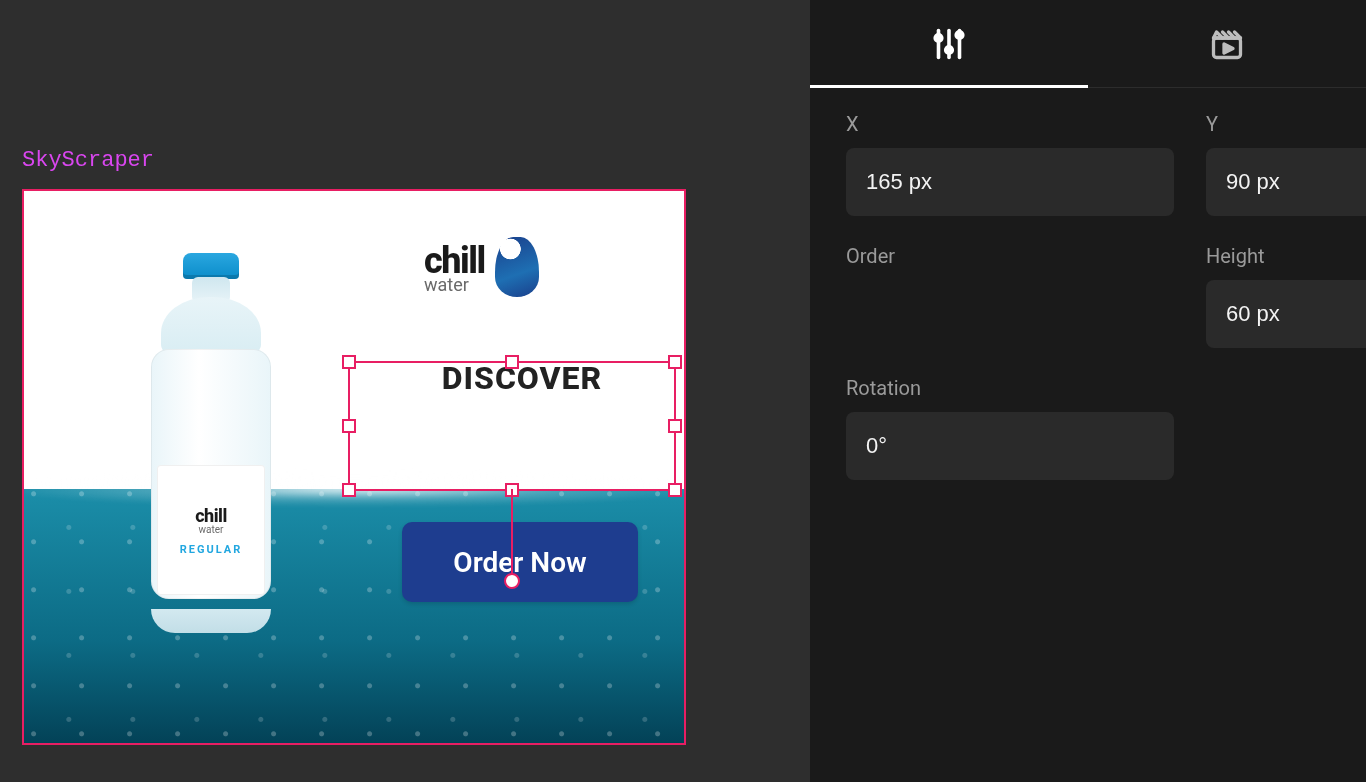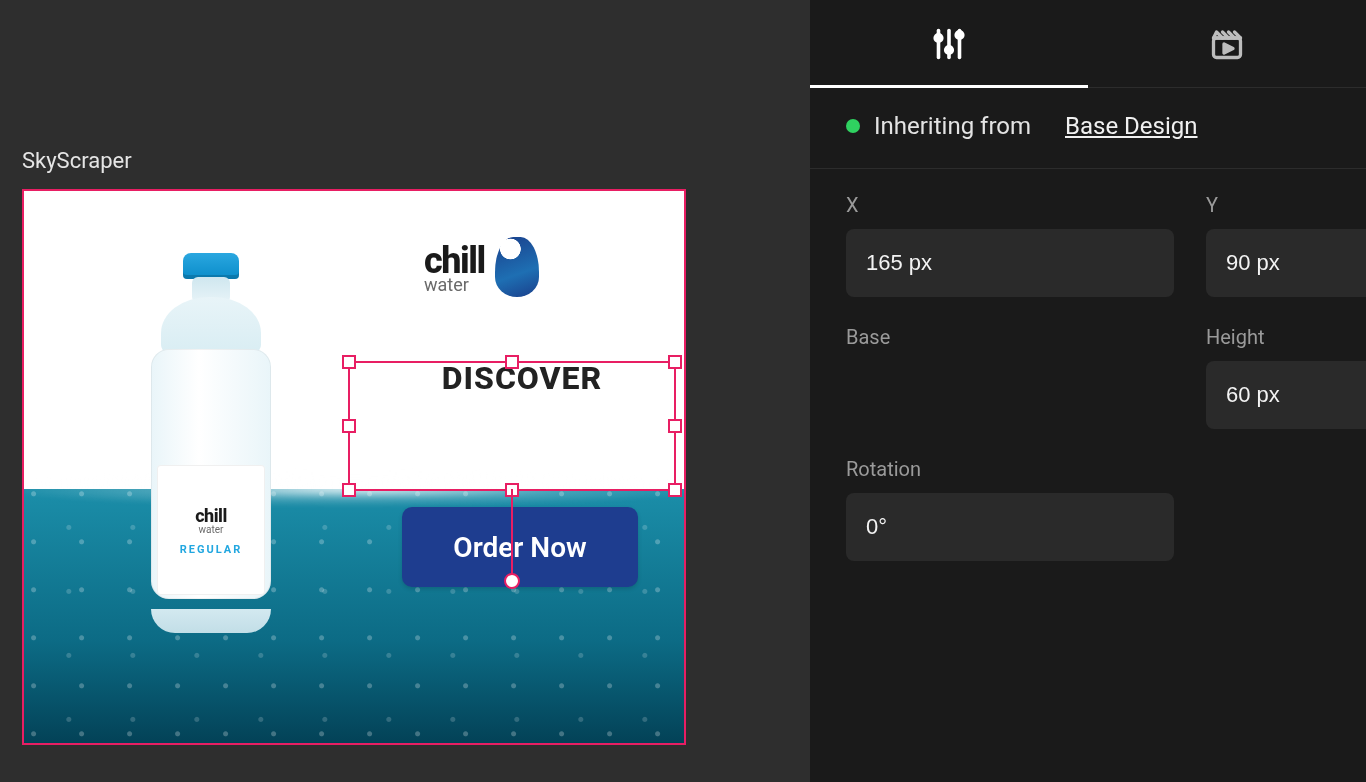--- a/index.html
+++ b/index.html
@@ -13,24 +13,25 @@
     overflow: hidden;
     display: flex;
   }
   .canvas-area {
     flex: 1;
     background: #2e2e2e;
     position: relative;
     padding: 0 22px;
   }
   .artboard-label {
-    color: #e5e5e5;
+    color: #d946ef;
     font-size: 22px;
     margin-top: 148px;
     margin-bottom: 16px;
+    font-family: Liberation Mono, monospace;
   }
   .artboard {
     width: 664px;
     height: 556px;
     border: 2px solid #e81e63;
     position: relative;
     overflow: hidden;
     background: #ffffff;
   }
   .water-bg {
@@ -112,21 +113,21 @@
     border-radius: 50% 50% 60% 60% / 70% 70% 40% 40%;
     transform: rotate(0deg);
   }
 
   .headline {
     position: absolute; left: 378px; top: 169px; width: 240px; text-align: center;
     font-weight: 800; font-size: 32px; letter-spacing: 1px; color: #222; line-height: 1.15;
   }
 
   .cta {
-    position: absolute; left: 378px; top: 316px;
+    position: absolute; left: 378px; top: 331px;
     width: 236px; height: 80px; border-radius: 10px;
     background: #1e3d8f; color: #fff; font-size: 28px; font-weight: 600;
     display: flex; align-items: center; justify-content: center;
     box-shadow: 0 2px 4px rgba(0,0,0,.15);
   }
 
   .sel-box {
     position: absolute;
     left: 324px; top: 170px;
     width: 328px; height: 130px;
@@ -269,38 +270,32 @@
     <div class="tab">
       <svg viewBox="0 0 24 24" fill="none" stroke="currentColor" stroke-width="2.2" stroke-linecap="round" stroke-linejoin="round">
         <rect x="3" y="8" width="18" height="13" rx="2"></rect>
         <path d="M3 8 L21 8"></path>
         <path d="M3 8 L5 4 L9 8 M9 4 L13 8 M13 4 L17 8 M17 4 L21 8"></path>
         <polygon points="10,12 16,15 10,18" fill="currentColor"></polygon>
       </svg>
     </div>
   </div>
 
-  <div class="inherit-row">
-    <span class="dot"></span>
-    <span>Inheriting from</span>
-    <span>&nbsp;</span>
-    <span class="link">Base Design</span>
-  </div>
 
   <div class="props">
     <div class="prop">
       <span class="lbl">X</span>
       <input class="val" value="165 px" style="">
     </div>
     <div class="prop">
       <span class="lbl">Y</span>
       <input class="val" value="90 px" style="">
     </div>
     <div class="prop">
-      <span class="lbl">Base</span>
+      <span class="lbl">Order</span>
     </div>
     <div class="prop">
       <span class="lbl">Height</span>
       <input class="val" value="60 px" style="">
     </div>
     <div class="prop full">
       <span class="lbl">Rotation</span>
       <input class="val" value="0°" style="">
     </div>
   </div>

